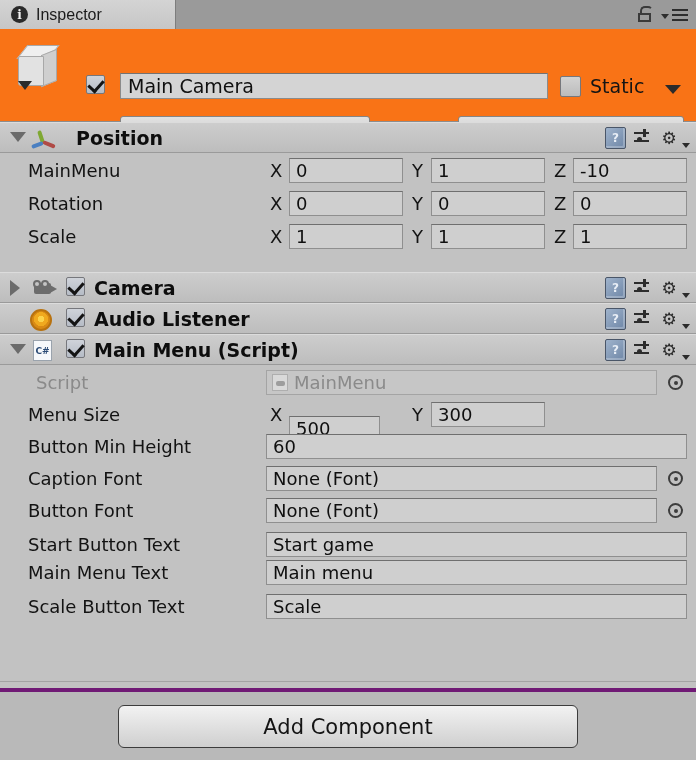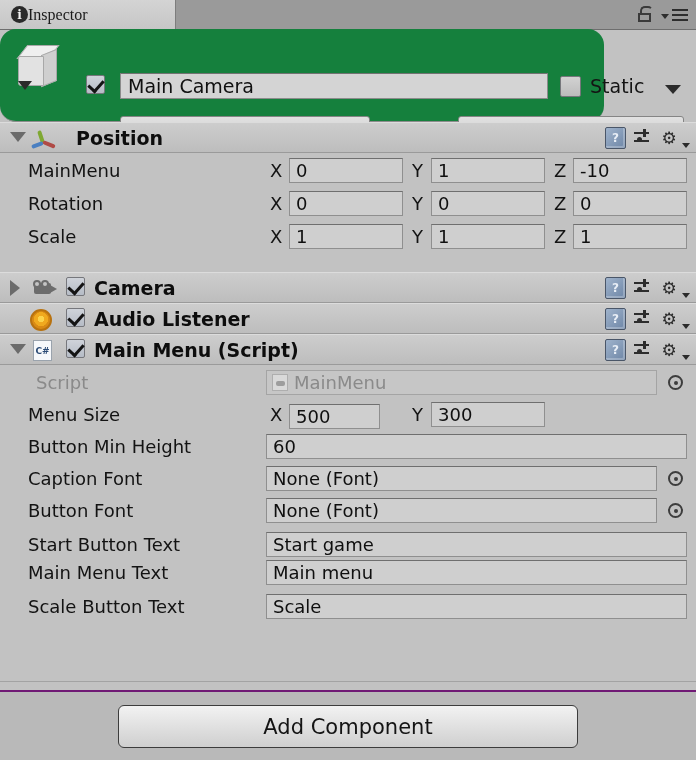--- a/index.html
+++ b/index.html
@@ -15,37 +15,37 @@
   .tabbar{position:absolute;left:0;top:0;width:696px;height:29px;
     background:#9a9a9a;border-bottom:1px solid #6e6e6e;}
   .tab{position:absolute;left:0;top:0;width:176px;height:29px;
     background:linear-gradient(#d4d4d4,#c6c6c6);
     border-right:1px solid #7d7d7d;
     box-sizing:border-box;display:flex;align-items:center;}
   .tab .ico{margin-left:11px;width:17px;height:17px;border-radius:50%;
     background:#2a2a2a;color:#f2f2f2;font-size:12px;font-weight:bold;
     display:flex;align-items:center;justify-content:center;
     font-family:"DejaVu Serif","Liberation Serif",serif;line-height:1;}
-  .tab .lbl{font-size:16px;color:#1b1b1b;
-    font-family:Liberation Serif, serif;}
+  .tab .lbl{margin-left:8px;font-size:16px;color:#1b1b1b;
+    font-family:Liberation Sans, sans-serif;}
   .lock{position:absolute;right:44px;top:6px;width:14px;height:16px;}
   .lock .shackle{position:absolute;left:2px;top:0;width:9px;height:8px;
     border:2px solid #3a3a3a;border-bottom:none;border-radius:5px 5px 0 0;
     border-right-color:transparent;}
   .lock .body{position:absolute;left:0;top:7px;width:13px;height:9px;
     border:2px solid #3a3a3a;box-sizing:border-box;background:#9a9a9a;}
   .menubtn{position:absolute;right:8px;top:9px;display:flex;align-items:center;gap:3px;}
   .menubtn .car{width:0;height:0;border-left:4px solid transparent;
     border-right:4px solid transparent;border-top:5px solid #2d2d2d;}
   .menubtn .bars{width:16px;}
   .menubtn .bars i{display:block;height:2px;background:#2d2d2d;margin-bottom:3px;}
 
   
-  .ghead{position:absolute;left:0;top:29px;width:604px;height:92px;
-    background:#15803d;border-bottom:1px solid #8d8d8d;border-radius:16px;}
+  .ghead{position:absolute;left:0;top:29px;width:696px;height:92px;
+    background:#f97316;border-bottom:1px solid #8d8d8d;}
   .cube{position:absolute;left:14px;top:14px;width:50px;height:48px;}
   .cube .top{position:absolute;left:8px;top:2px;width:30px;height:12px;
     background:#efefef;transform:skewX(-38deg);border:1px solid #a8a8a8;}
   .cube .lf{position:absolute;left:4px;top:13px;width:24px;height:28px;
     background:#e2e2e2;border:1px solid #a8a8a8;border-radius:2px 0 0 3px;}
   .cube .rt{position:absolute;left:27px;top:9px;width:14px;height:30px;
     background:#cfcfcf;border:1px solid #a8a8a8;transform:skewY(-22deg);}
   .cube .car{position:absolute;left:4px;top:38px;width:0;height:0;
     border-left:7px solid transparent;border-right:7px solid transparent;
     border-top:9px solid #2b2b2b;}
@@ -152,21 +152,21 @@
     border:1px solid #aeaeae;box-sizing:border-box;position:relative;}
   .objico::after{content:"";position:absolute;left:3px;top:6px;width:9px;height:5px;
     background:#9d9d9d;border-radius:2px;}
   .selbtn{position:absolute;width:15px;height:15px;border-radius:50%;
     border:2px solid #3d3d3d;box-sizing:border-box;}
   .selbtn::after{content:"";position:absolute;left:3.5px;top:3.5px;width:4px;height:4px;
     border-radius:50%;background:#3d3d3d;}
 
   
   .footer{position:absolute;left:0;bottom:0;width:696px;height:68px;
-    background:#b9b9b9;border-top:2px solid #701a75;}
+    background:#b9b9b9;border-top:4px solid #701a75;}
   .addbtn{position:absolute;left:118px;top:13px;width:460px;height:43px;
     box-sizing:border-box;border:1px solid #3c3c3c;border-radius:6px;
     background:linear-gradient(#f2f2f2,#cfcfcf);
     display:flex;align-items:center;justify-content:center;
     font-size:21px;color:#141414;}
   .sep{position:absolute;left:0;width:696px;height:1px;background:#a3a3a3;}
 </style>
 </head>
 <body>
 
@@ -364,21 +364,21 @@
       <div class="field dim" style="left:266px;top:2px;width:391px;">
         <div class="objico"></div>
         <span style="margin-left:6px;">MainMenu</span>
       </div>
       <div class="selbtn" style="left:668px;top:7px;"></div>
     </div>
 
     <div class="row" style="top:5px;">
       <div class="rlabel">Menu Size</div>
       <div class="axl" style="left:270px;">X</div>
-      <div class="field" style="left:289px;top:4px;width:91px;">
+      <div class="field" style="left:289px;top:16px;width:91px;">
           <span>500</span>
         </div>
       <div class="axl" style="left:412px;">Y</div>
       <div class="field" style="left:431px;top:2px;width:114px;">
           <span>300</span>
         </div>
     </div>
 
     <div class="row" style="top:7px;">
       <div class="rlabel">Button Min Height</div>

